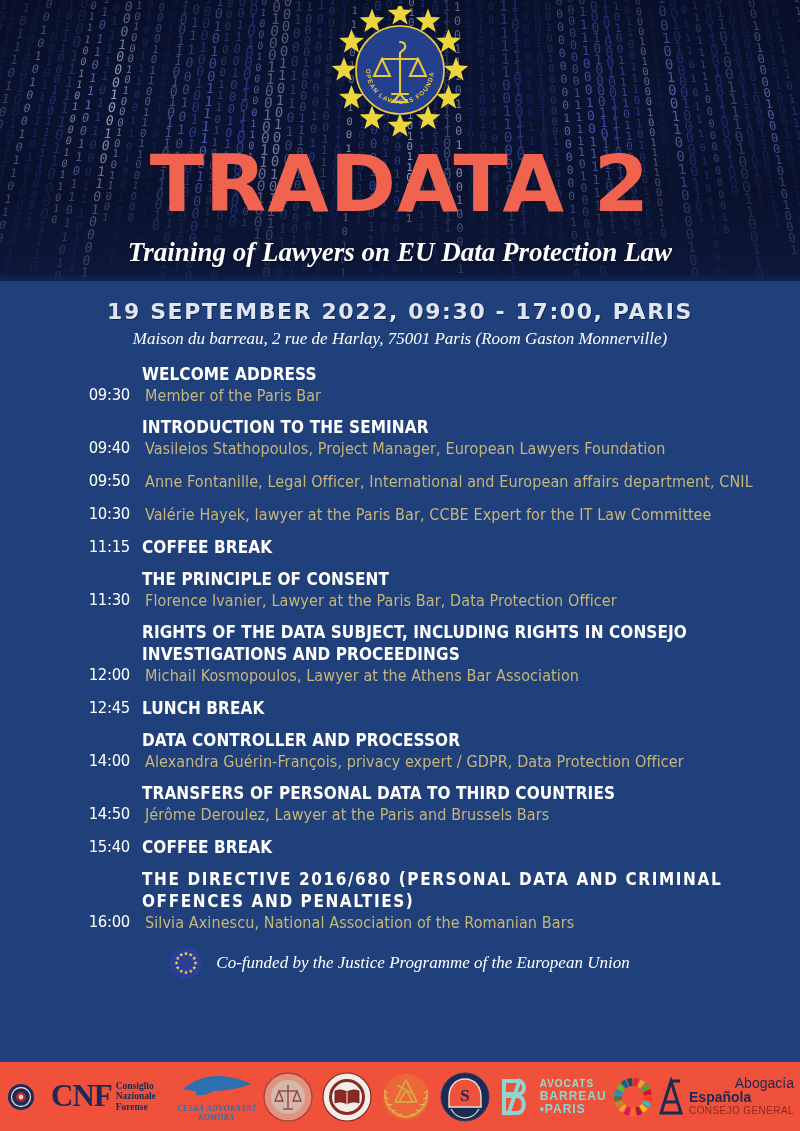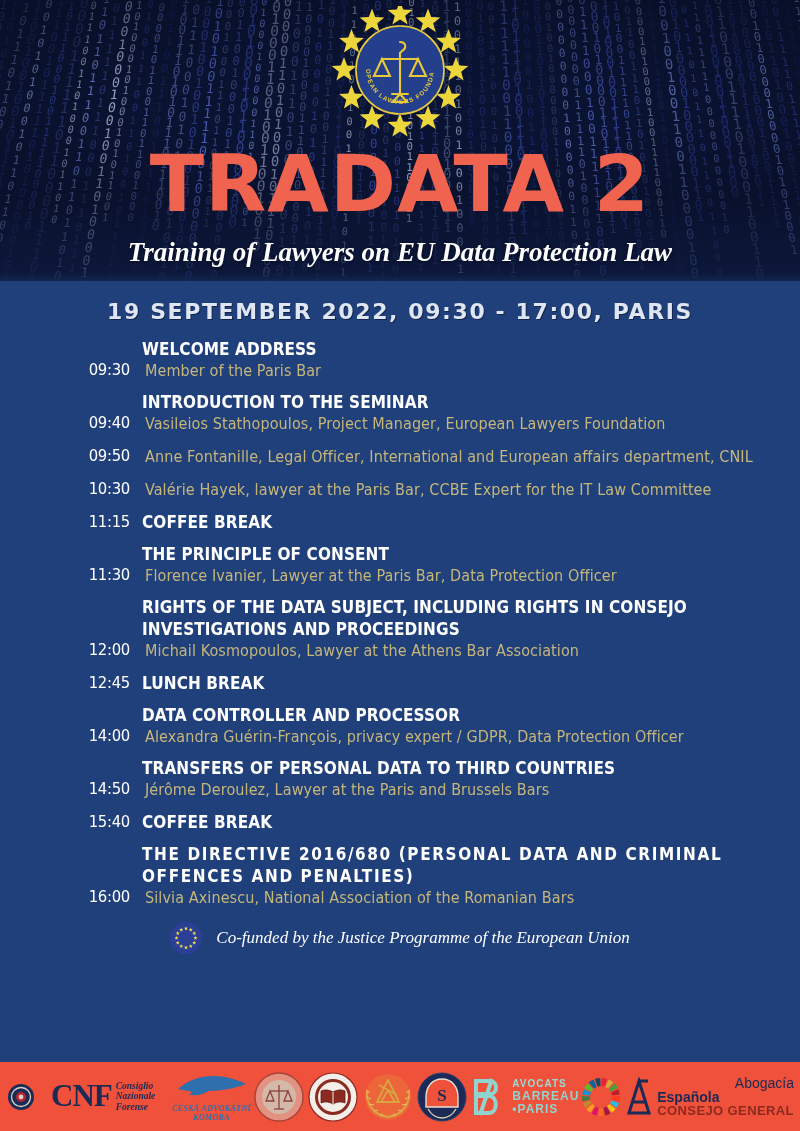--- a/index.html
+++ b/index.html
@@ -213,21 +213,20 @@
     color: #1b2a56;
     letter-spacing: -1px;
     line-height: 30px;
   }
   .cnf-words {
     font-family: "Liberation Serif", serif;
     font-size: 9.5px;
     line-height: 10.5px;
     color: #1b2a56;
     font-weight: 700;
-    font-style: italic;
   }
   .cnf-rule {
     height: 2px;
     margin-top: 2px;
     background: linear-gradient(90deg,#2f7d46 0 33%, #ffffff 33% 66%, #b8242e 66% 100%);
   }
 
   
   .cak-txt {
     font-family: "Liberation Serif", serif;
@@ -252,21 +251,21 @@
   .bp-words .small { font-size: 10px; color:#9fd9d4; }
 
   
   .ab-words {
     font-family: "Liberation Sans", sans-serif;
     color: #1b2a56;
     line-height: 14px;
   }
   .ab-words .l1 { font-size: 14px; font-weight: 400; text-align: right; }
   .ab-words .l2 { font-size: 14px; font-weight: 700; }
-  .ab-words .l3 { font-size: 13px; font-weight: 700; letter-spacing: 0.4px; color:#8c2a22; }
+  .ab-words .l3 { font-size: 10px; font-weight: 400; letter-spacing: 0.4px; color:#8c2a22; }
 </style>
 </head>
 <body>
 
 <div class="poster">
 
   <div class="hero">
     <div class="binary-bg" id="binary-bg">
         <div class="binary-col" style="left: 1px; color: rgb(69, 88, 200); opacity: 0.91; font-size: 10.7px; line-height: 12.6px; transform: skewX(-14deg) translateY(-21px);">0
 0
@@ -2476,20 +2475,21 @@
         </text>
       </svg>
     </div>
 
     <div class="title-main">TRADATA 2</div>
     <div class="title-sub">Training of Lawyers on EU Data Protection Law</div>
   </div>
 
   <div class="datebar">
     <div class="date-line">19 SEPTEMBER 2022, 09:30 - 17:00, PARIS</div>
+    <div class="venue-line">Maison du barreau, 2 rue de Harlay, 75001 Paris (Room Gaston Monnerville)</div>
   </div>
 
   <div class="schedule" id="schedule">
       <div class="sched-row">
         <div class="sched-time">09:30</div>
         <div class="sched-body">
           <div class="sched-title">WELCOME ADDRESS</div>
           <div class="sched-speaker">Member of the Paris Bar</div>
         </div>
       </div>

